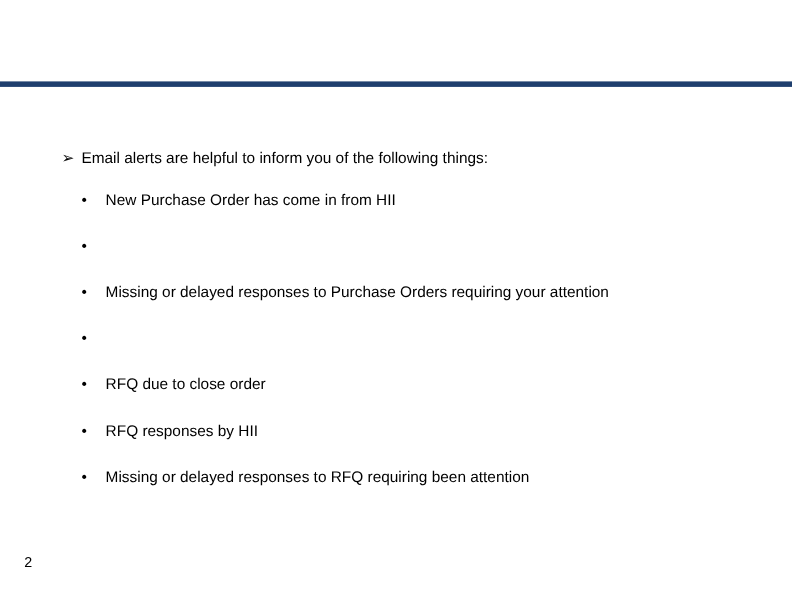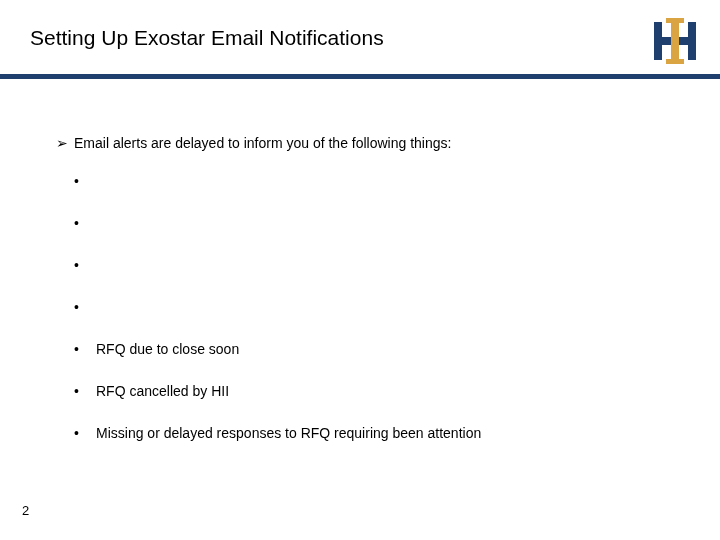--- a/index.html
+++ b/index.html
@@ -15,67 +15,50 @@
   .bullets { list-style: none; padding-left: 18px; }
   .bullets li { font-size: 14px; margin-bottom: 26px; display: flex; gap: 16px; }
   .bullets li .dot { flex: 0 0 6px; }
   .pagenum { position: absolute; left: 22px; bottom: 22px; font-size: 13px; }
 </style>
 </head>
 <body>
 
 <div class="slide">
 
-  <div class="header">
-    <div class="title">Setting Up Exostar Email Notifications</div>
-    <div class="logo">
-      <svg viewBox="0 0 46 46" width="46" height="46">
-
-        <rect x="2" y="4" width="8" height="38" fill="#1f3f6e"></rect>
-
-        <rect x="36" y="4" width="8" height="38" fill="#1f3f6e"></rect>
-
-        <rect x="2" y="19" width="42" height="8" fill="#1f3f6e"></rect>
-
-        <rect x="19" y="0" width="8" height="46" fill="#d9a441"></rect>
-
-        <rect x="14" y="0" width="18" height="5" fill="#d9a441"></rect>
-
-        <rect x="14" y="41" width="18" height="5" fill="#d9a441"></rect>
-      </svg>
-    </div>
-  </div>
 
   <div class="rule"></div>
 
   <div class="content">
     <div class="lead">
       <span class="arrow">➢</span>
-      <span>Email alerts are delayed to inform you of the following things:</span>
+      <span>Email alerts are helpful to inform you of the following things:</span>
     </div>
     <ul class="bullets">
       <li>
           <span class="dot">•</span>
+          <span>New Purchase Order has come in from HII</span>
         </li>
       <li>
           <span class="dot">•</span>
         </li>
       <li>
           <span class="dot">•</span>
+          <span>Missing or delayed responses to Purchase Orders requiring your attention</span>
         </li>
       <li>
           <span class="dot">•</span>
         </li>
       <li>
           <span class="dot">•</span>
-          <span>RFQ due to close soon</span>
+          <span>RFQ due to close order</span>
         </li>
       <li>
           <span class="dot">•</span>
-          <span>RFQ cancelled by HII</span>
+          <span>RFQ responses by HII</span>
         </li>
       <li>
           <span class="dot">•</span>
           <span>Missing or delayed responses to RFQ requiring been attention</span>
         </li>
     </ul>
   </div>
 
   <div class="pagenum">2</div>
 </div>

